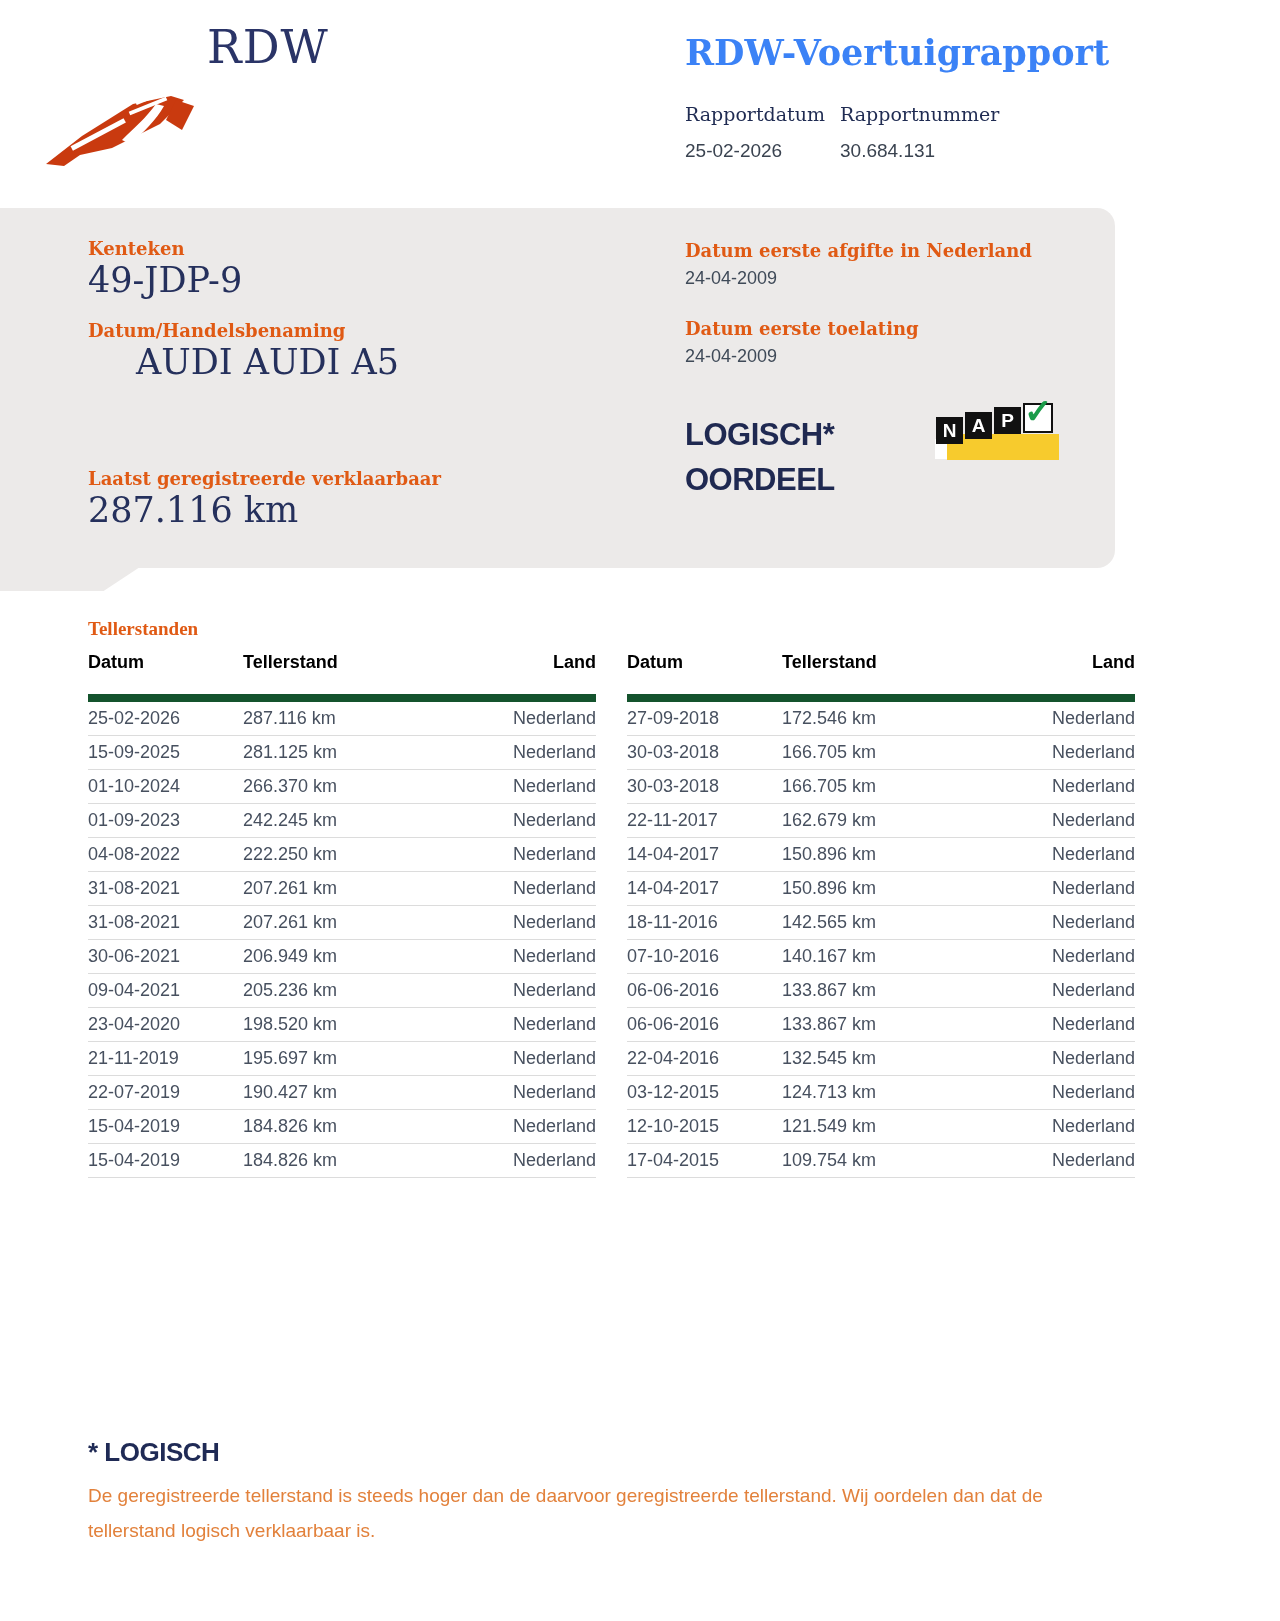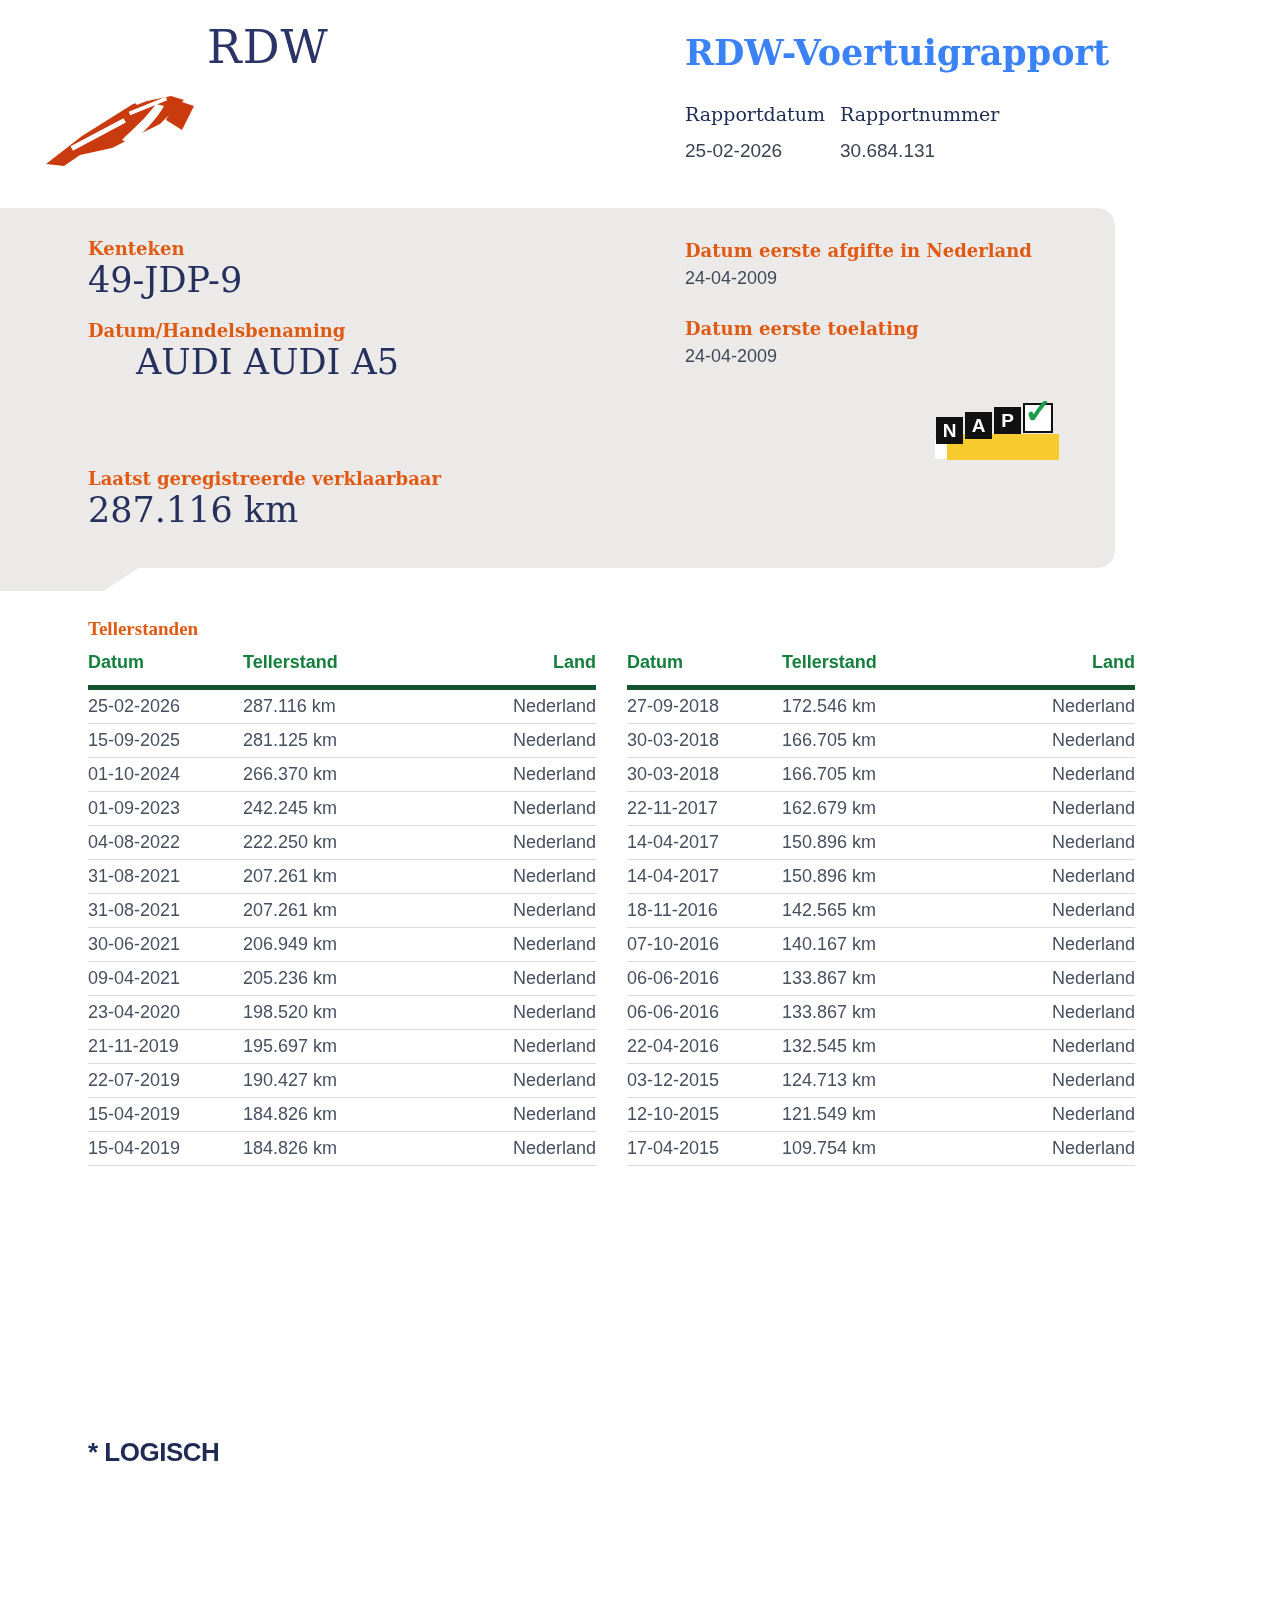--- a/index.html
+++ b/index.html
@@ -68,22 +68,22 @@
   }
   
   .section-title{
     position:absolute;left:88px;top:618px;
     font-family:Liberation Serif, serif;font-weight:bold;font-size:19px;color:#E05A14;
   }
   .mtable{position:absolute;top:652px;width:508px;}
   .mtable.left{left:88px;} .mtable.right{left:627px;}
   .t-head{
     display:grid;grid-template-columns:155px 1fr 120px;
-    border-bottom:5px solid #14532d;padding-bottom:12px;
-    font-weight:bold;font-size:18px;color:#15803d;
+    border-bottom:8px solid #14532d;padding-bottom:21px;
+    font-weight:bold;font-size:18px;color:#000000;
   }
   .t-head .h2{text-align:left;} .t-head .h3{text-align:right;}
   .t-row{
     display:grid;grid-template-columns:155px 1fr 120px;
     height:33px;align-items:center;border-bottom:1px solid #DCDCDC;
     font-size:18px;color:#47505F;
   }
   .t-row .c2{text-align:right;}
   
   .fn-title{
@@ -124,20 +124,24 @@
   <div class="f-label" style="left:88px;top:320px;">Datum/Handelsbenaming</div>
   <div class="f-big" style="left:88px;top:342px;margin-left:48px;">AUDI AUDI A5</div>
   <div class="f-label" style="left:88px;top:468px;">Laatst geregistreerde verklaarbaar</div>
   <div class="f-big" style="left:88px;top:490px;">287.116 km</div>
 
   <div class="f-label" style="left:685px;top:240px;">Datum eerste afgifte in Nederland</div>
   <div class="f-val" style="left:685px;top:268px;">24-04-2009</div>
   <div class="f-label" style="left:685px;top:318px;">Datum eerste toelating</div>
   <div class="f-val" style="left:685px;top:346px;">24-04-2009</div>
 
+  <div class="verdict">
+    <span>LOGISCH*</span><br>
+    <span>OORDEEL</span>
+  </div>
 
   <div class="nap">
     <div class="nap-white"></div>
     <div class="nap-yellow"></div>
     <div class="nap-tile tn">N</div>
     <div class="nap-tile ta">A</div>
     <div class="nap-tile tp">P</div>
     <div class="nap-box"></div>
     <div class="nap-check">✓</div>
   </div>
@@ -298,14 +302,15 @@
         </div>
         <div class="t-row">
           <div class="c0">17-04-2015</div>
           <div class="c1">109.754 km</div>
           <div class="c2">Nederland</div>
         </div>
       </div>
   </div>
 
   <div class="fn-title">* LOGISCH</div>
+  <div class="fn-text">De geregistreerde tellerstand is steeds hoger dan de daarvoor geregistreerde tellerstand. Wij oordelen dan dat de tellerstand logisch verklaarbaar is.</div>
 
 </div>
 
 </body></html>

